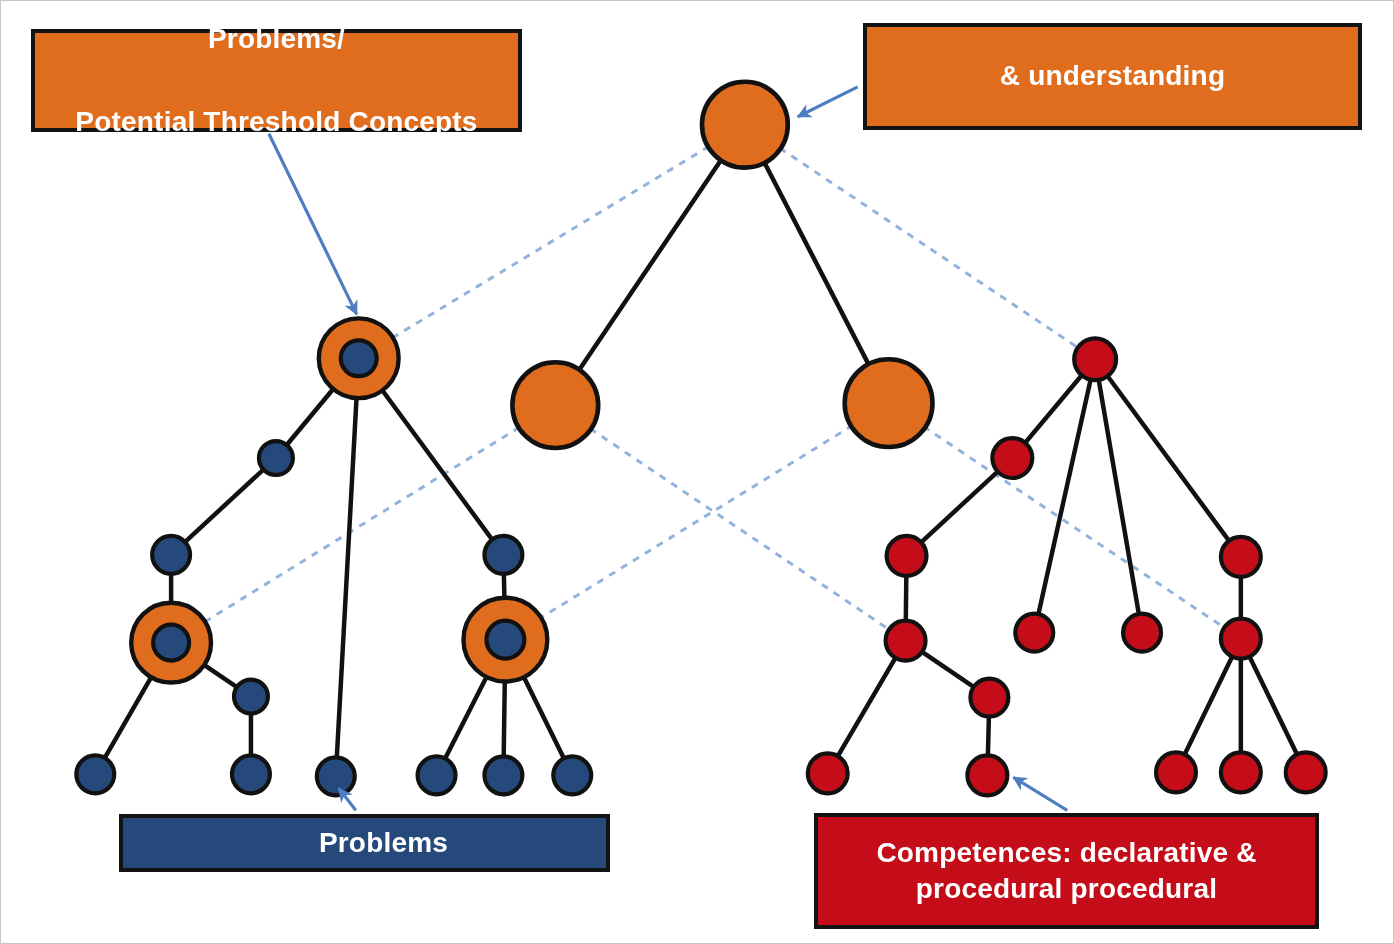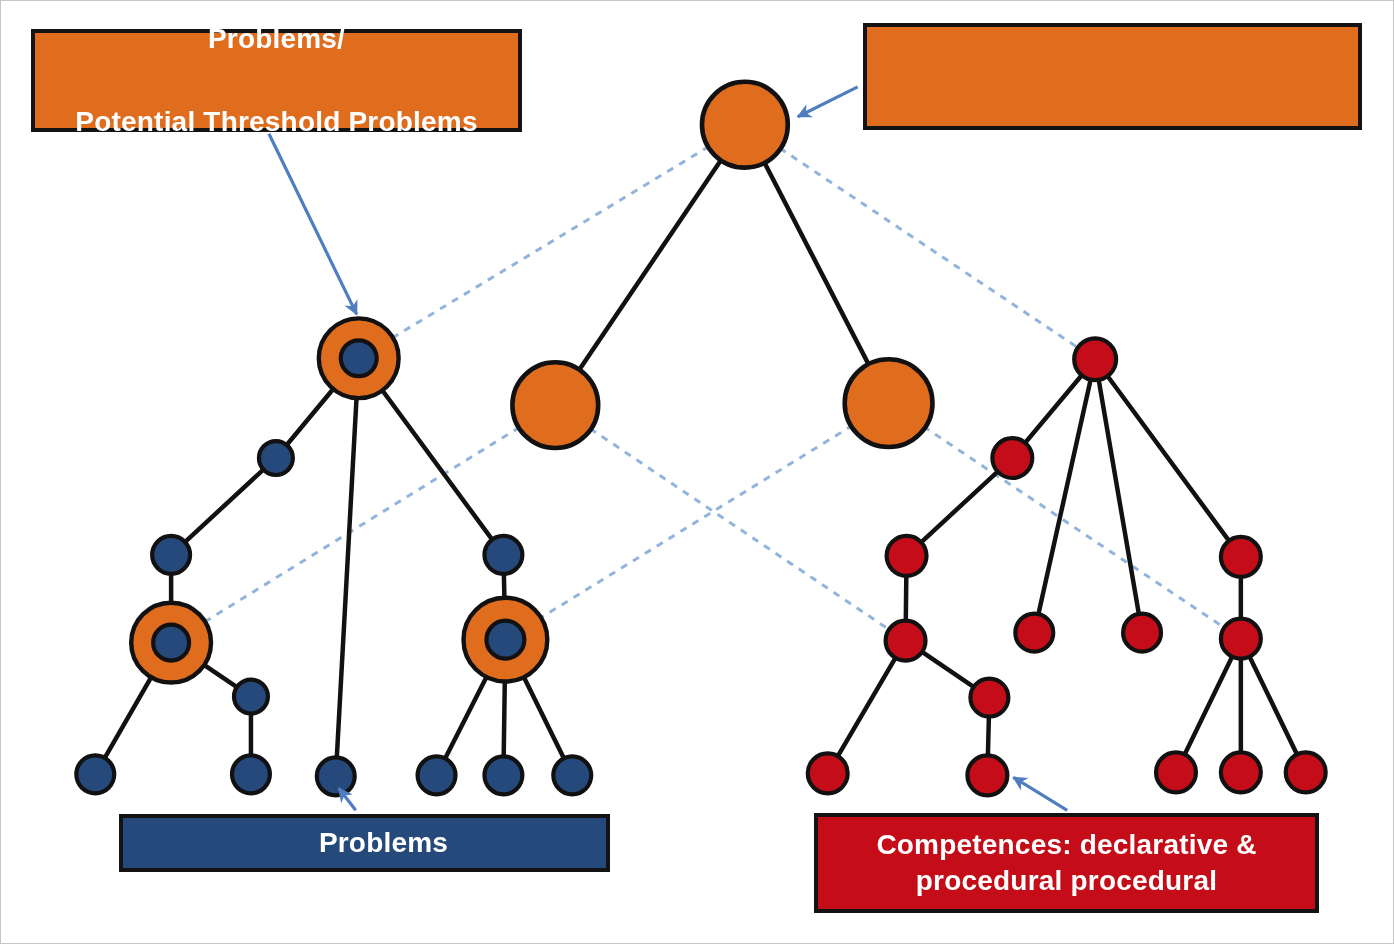--- a/index.html
+++ b/index.html
@@ -18,21 +18,21 @@
   .box {
     position:absolute; box-sizing:border-box; border:4px solid #131313;
     display:flex; flex-direction:column; align-items:center; justify-content:center;
     text-align:center; font-weight:bold; font-size:28px; line-height:1.3;
     color:#ffffff; letter-spacing:0.2px;
   }
   .box span { display:block; }
   .box-tl { left:30px;  top:28px;  width:491px; height:103px;gap:47px; }
   .box-tr { left:862px; top:22px;  width:499px; height:107px; }
   .box-bl { left:118px; top:813px; width:491px; height:58px;padding-left:38px;  }
-  .box-br { left:813px; top:812px; width:505px; height:100px;  }
+  .box-br { left:813px; top:812px; width:505px; height:116px;  }
 </style>
 </head>
 <body>
 
 <div class="stage">
 
   <svg class="diagram" viewBox="0 0 1394 944">
     <defs>
       <marker id="ah" viewBox="0 0 14 14" refX="12" refY="7" markerWidth="17" markerHeight="17" orient="auto" markerUnits="userSpaceOnUse">
         <path d="M1,1 L13,7 L1,13 L4.5,7 Z" fill="#4E7DC0"></path>
@@ -113,24 +113,25 @@
     <g>
         <line x1="268" y1="133" x2="356" y2="314" class="arrow" stroke="#4E7DC0" marker-end="url(#ah)"></line>
         <line x1="858" y1="86" x2="798" y2="116" class="arrow" stroke="#4E7DC0" marker-end="url(#ah)"></line>
         <line x1="355" y1="811" x2="338" y2="789" class="arrow" stroke="#4E7DC0" marker-end="url(#ah)"></line>
         <line x1="1068" y1="811" x2="1014" y2="778" class="arrow" stroke="#4E7DC0" marker-end="url(#ah)"></line>
       </g>
   </svg>
 
   <div class="box box-tl" style="background-color: rgb(224, 109, 30);">
     <span>Problems/</span>
-    <span>Potential Threshold Problems</span>
+    <span>Potential Threshold Concepts</span>
   </div>
 
   <div class="box box-tr" style="background-color: rgb(224, 109, 30);">
+    <span>&amp; understanding</span>
   </div>
 
   <div class="box box-bl" style="background-color: rgb(38, 73, 124);">
     <span>Problems</span>
   </div>
 
   <div class="box box-br" style="background-color: rgb(196, 13, 24);">
     <span>Competences: declarative &amp;</span>
     <span>procedural procedural</span>
   </div>

